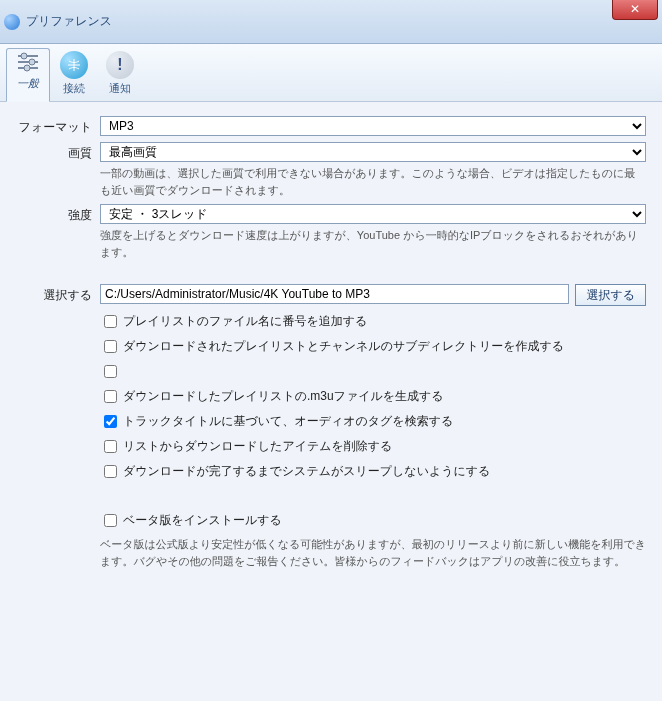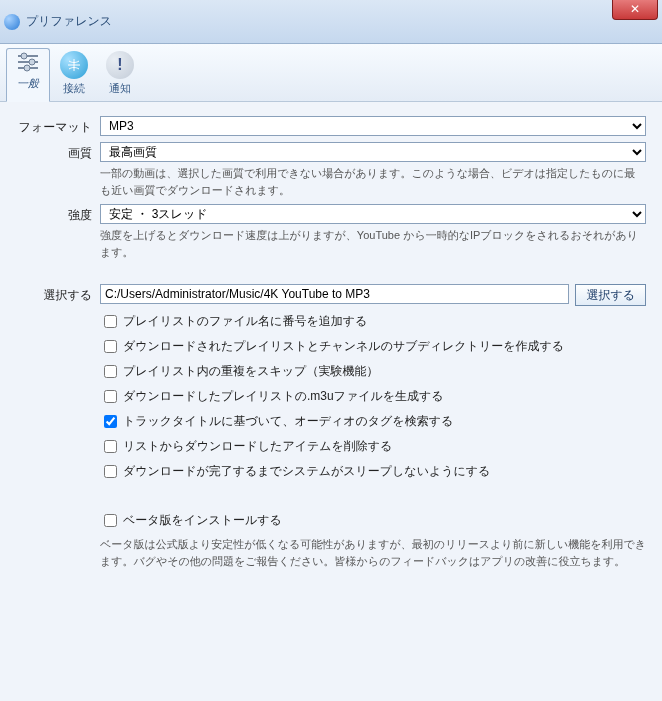--- a/index.html
+++ b/index.html
@@ -178,21 +178,20 @@
   <label class="chk-row">
     <input type="checkbox" style="">
     <span>プレイリストのファイル名に番号を追加する</span>
   </label>
   <label class="chk-row">
     <input type="checkbox" style="">
     <span>ダウンロードされたプレイリストとチャンネルのサブディレクトリーを作成する</span>
   </label>
   <label class="chk-row">
     <input type="checkbox" style="">
-    <span>プレイリスト内の重複をスキップ（実験機能）</span>
   </label>
   <label class="chk-row">
     <input type="checkbox" style="">
     <span>ダウンロードしたプレイリストの.m3uファイルを生成する</span>
   </label>
   <label class="chk-row">
     <input type="checkbox" checked="" style="">
     <span>トラックタイトルに基づいて、オーディオのタグを検索する</span>
   </label>
   <label class="chk-row">

